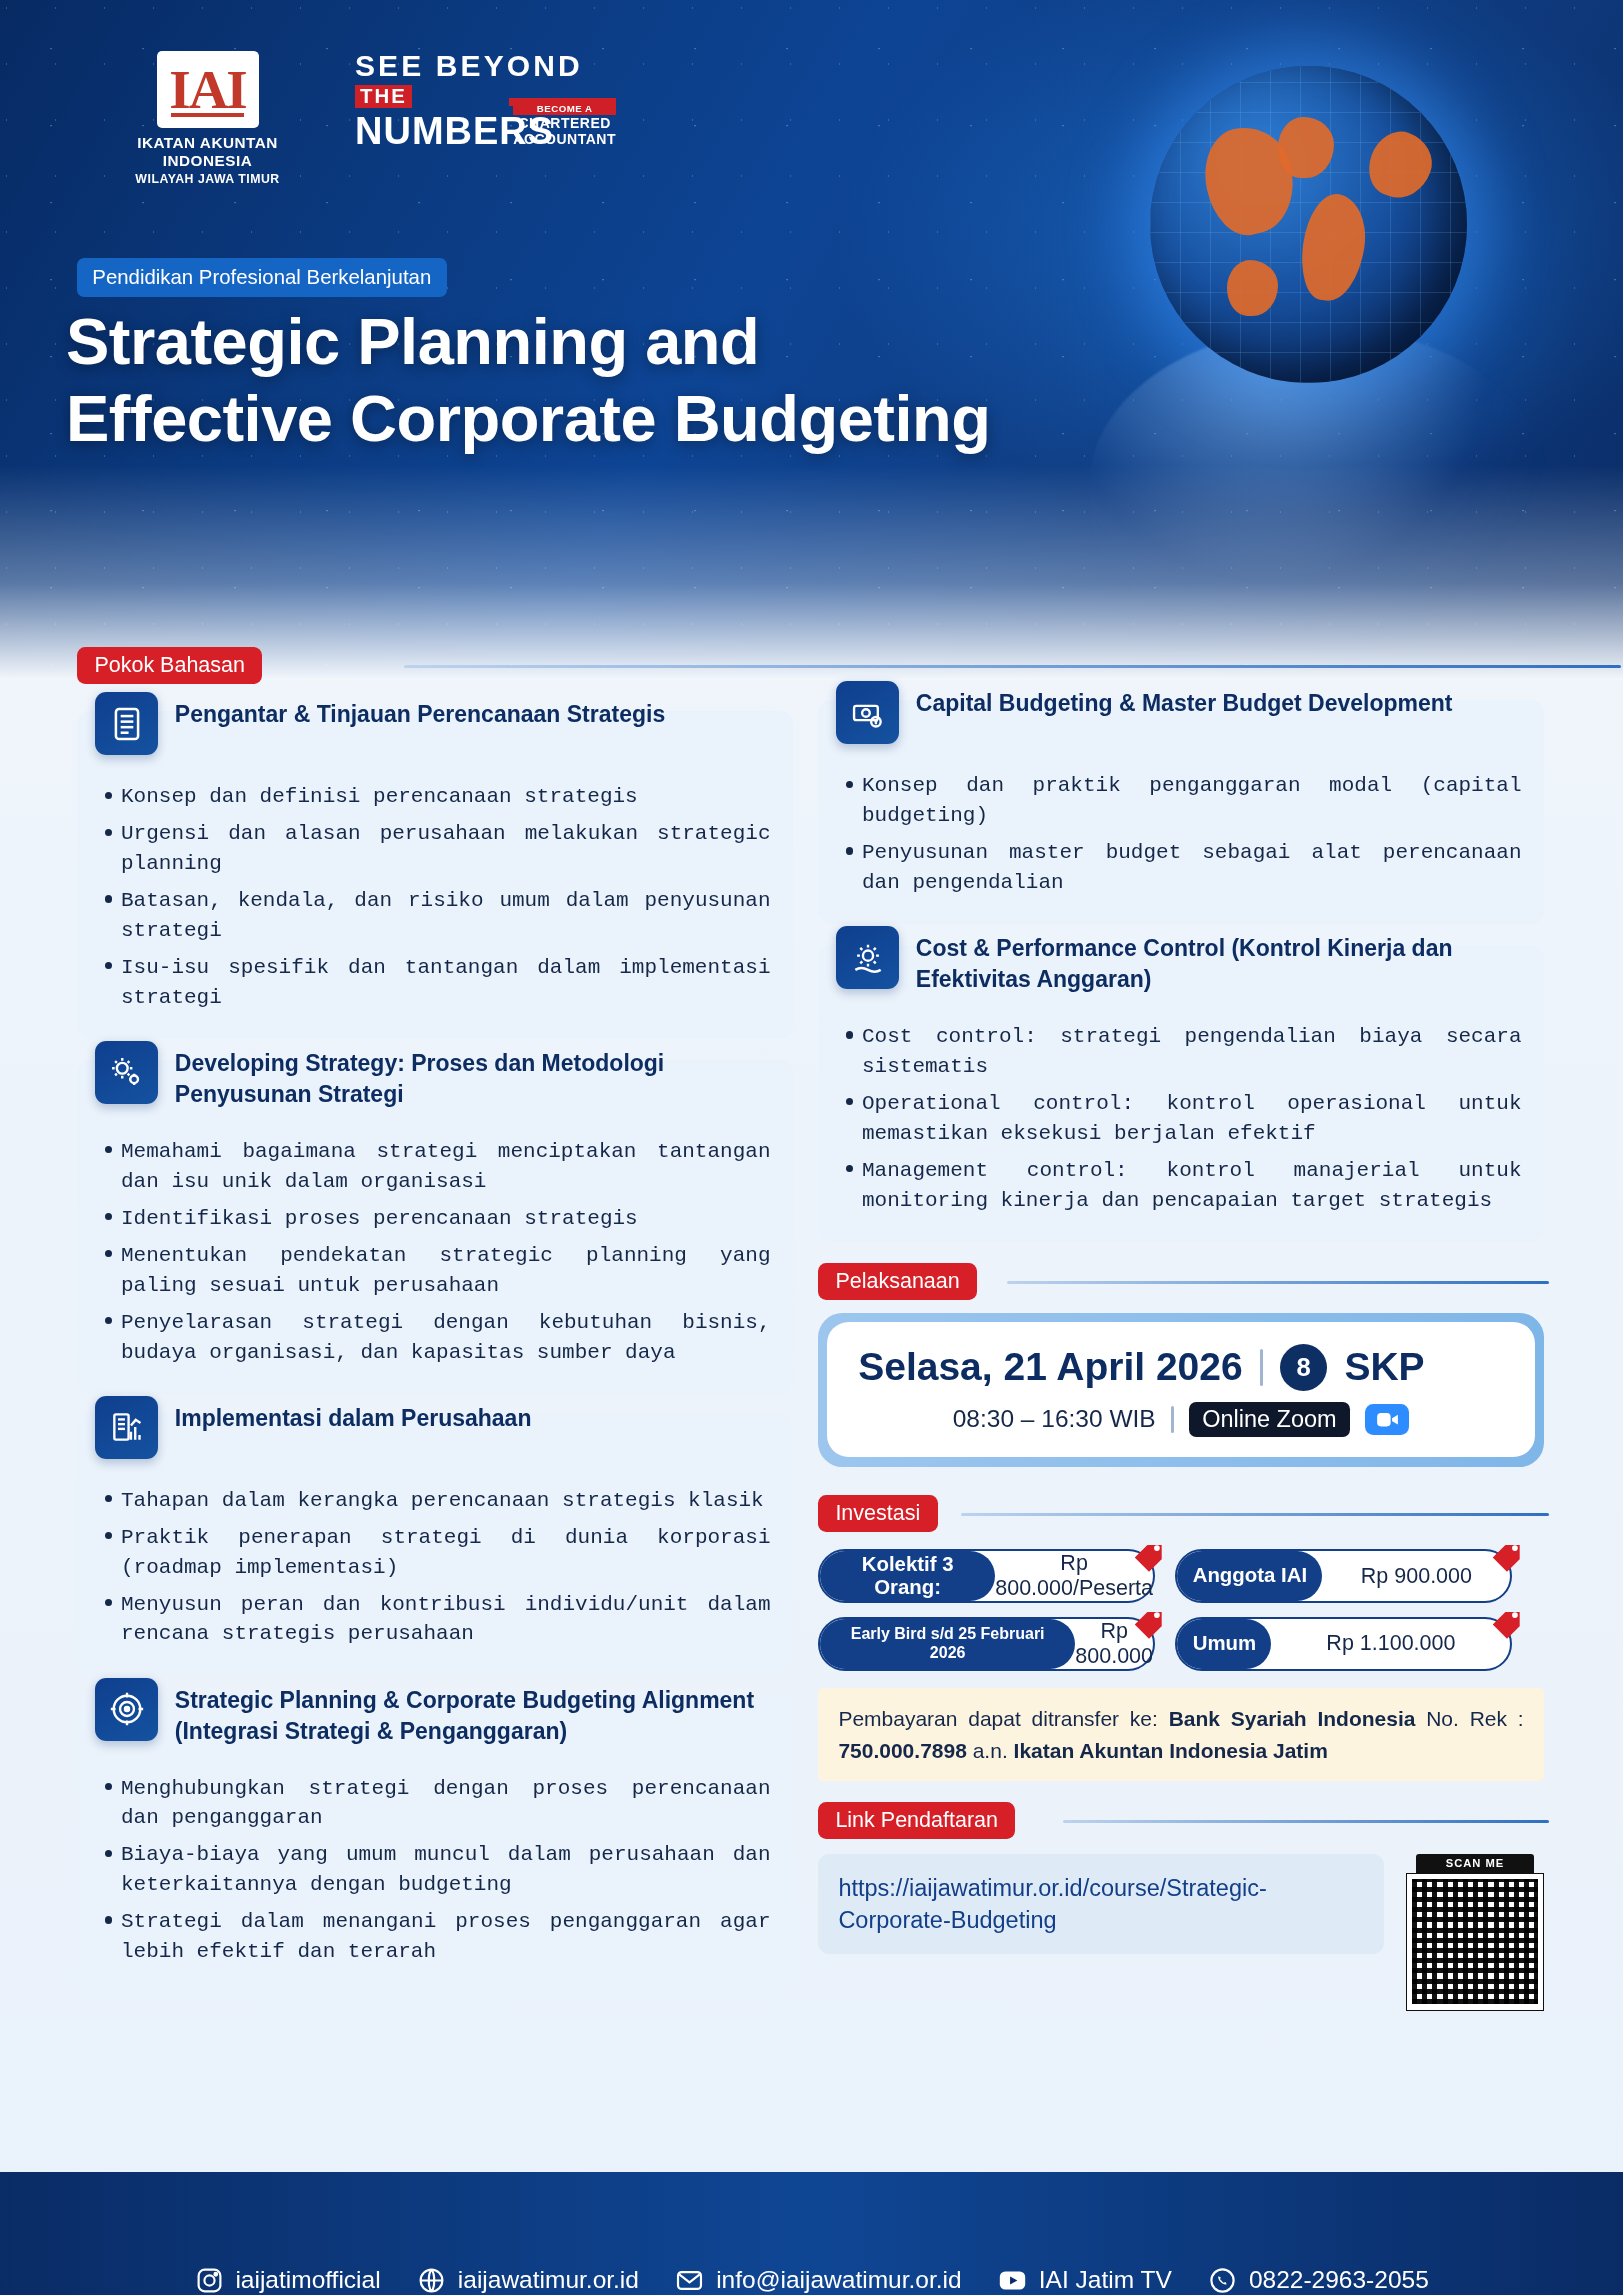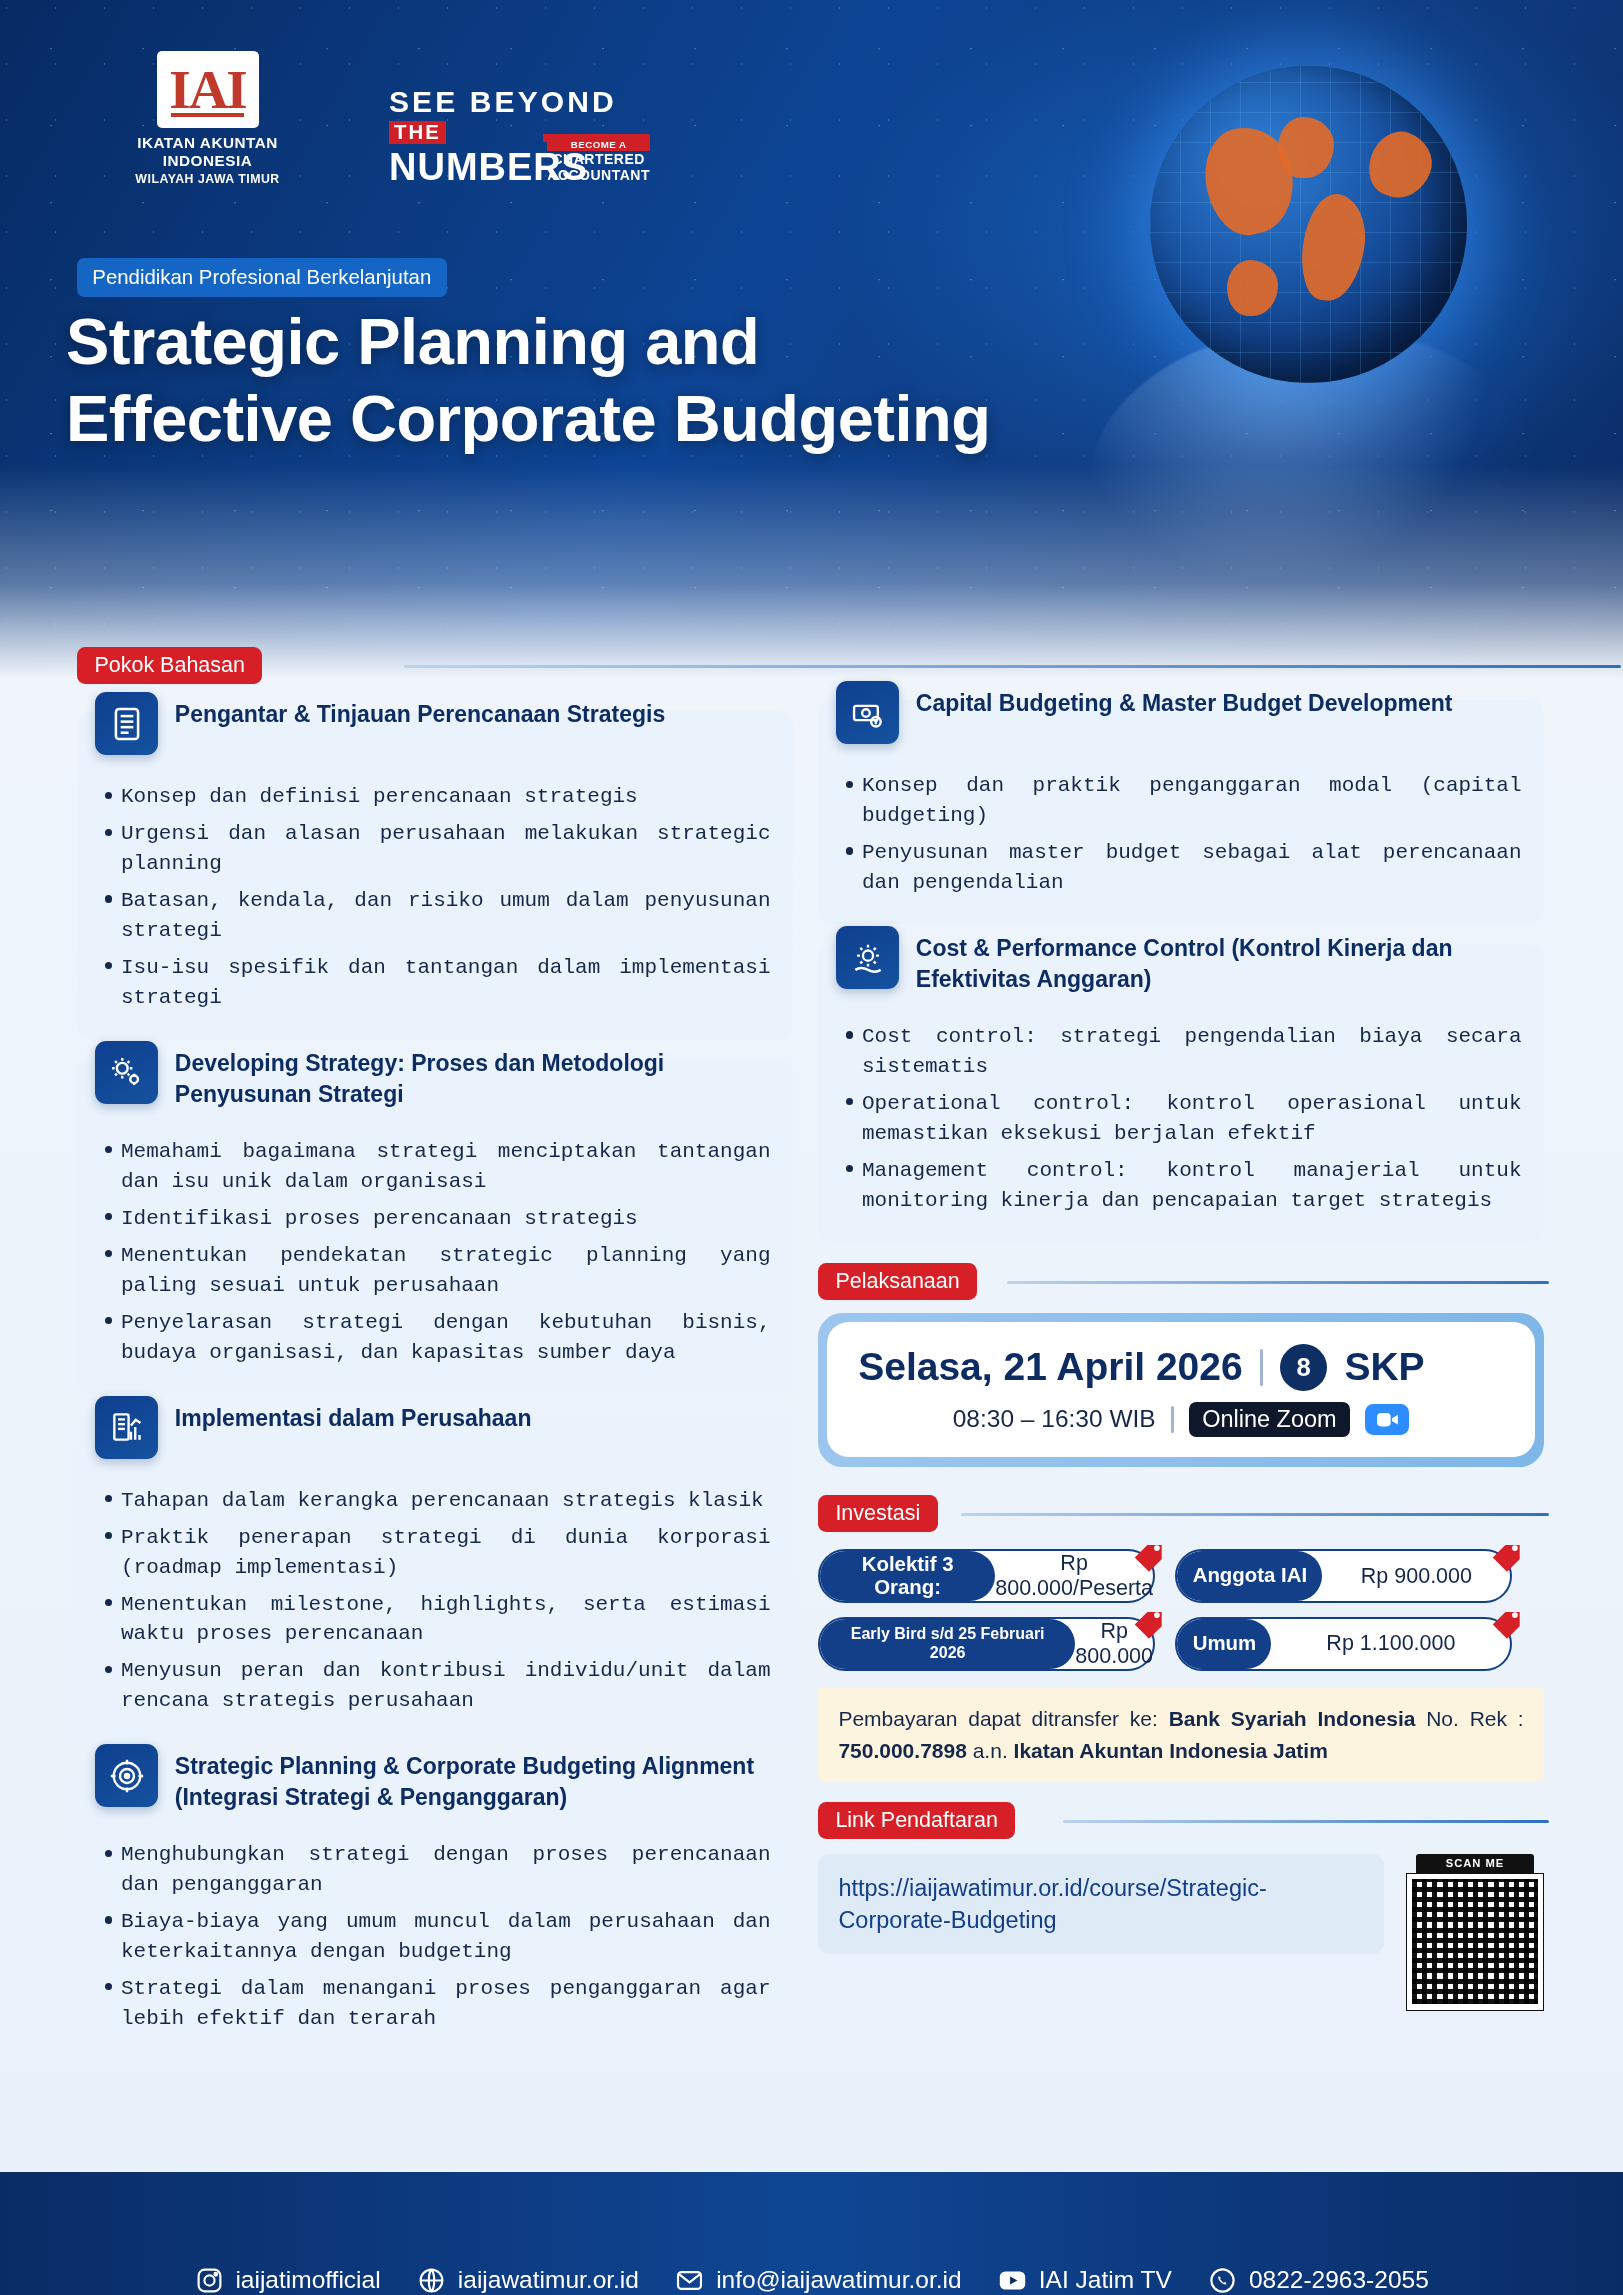--- a/index.html
+++ b/index.html
@@ -73,21 +73,21 @@
     position:absolute; inset:0;
     background-image:
       radial-gradient(circle, rgba(170,220,255,0.9) 0.8px, rgba(0,0,0,0) 1px),
       radial-gradient(circle, rgba(140,200,255,0.6) 0.6px, rgba(0,0,0,0) 1px);
     background-size: 92px 77px, 49px 56px;
     background-position: 5.1px 10.2px, 31px 36px;
     opacity: .45;
   }
 
   
-  .logo-area{ position:absolute; left:123px; top:51px; display:flex; align-items:flex-end; gap:97px;}
+  .logo-area{ position:absolute; left:123px; top:51px; display:flex; align-items:flex-start; gap:63px;}
   .iai-logo{ width:169px; text-align:center; }
   .iai-mark{
     width: 102px; height: 77px; margin: 0 auto 6.1px;
     background:#ffffff; border-radius:5.1px;
     display:flex; align-items:center; justify-content:center;
     position:relative;
   }
   .iai-mark span{
     font-family:"Liberation Serif", serif;
     font-weight:700; font-size:55px; color:#c0392b; letter-spacing:-2px;
@@ -355,21 +355,20 @@
             <line x1="6.3" y1="13.2" x2="10.7" y2="13.2"></line>
             <path d="M14.5 20v-5M17.2 20v-8M19.9 20v-3"></path>
             <path d="M14.5 11l3-3.5 3 2"></path>
           </svg>
         </div>
         <div class="card-title">Implementasi dalam Perusahaan</div>
       </div>
       <ul class="bullets">
         <li>Tahapan dalam kerangka perencanaan strategis klasik</li>
         <li>Praktik penerapan strategi di dunia korporasi (roadmap implementasi)</li>
-        <li>Menentukan milestone, highlights, serta estimasi waktu proses perencanaan</li>
         <li>Menyusun peran dan kontribusi individu/unit dalam rencana strategis perusahaan</li>
       </ul>
     </div>
 
     <div class="card">
       <div class="card-head">
         <div class="topic-icon">
           <svg viewBox="0 0 24 24" fill="none" stroke="#ffffff" stroke-width="1.5">
             <circle cx="12" cy="12" r="8.4"></circle>
             <circle cx="12" cy="12" r="4.4"></circle>

